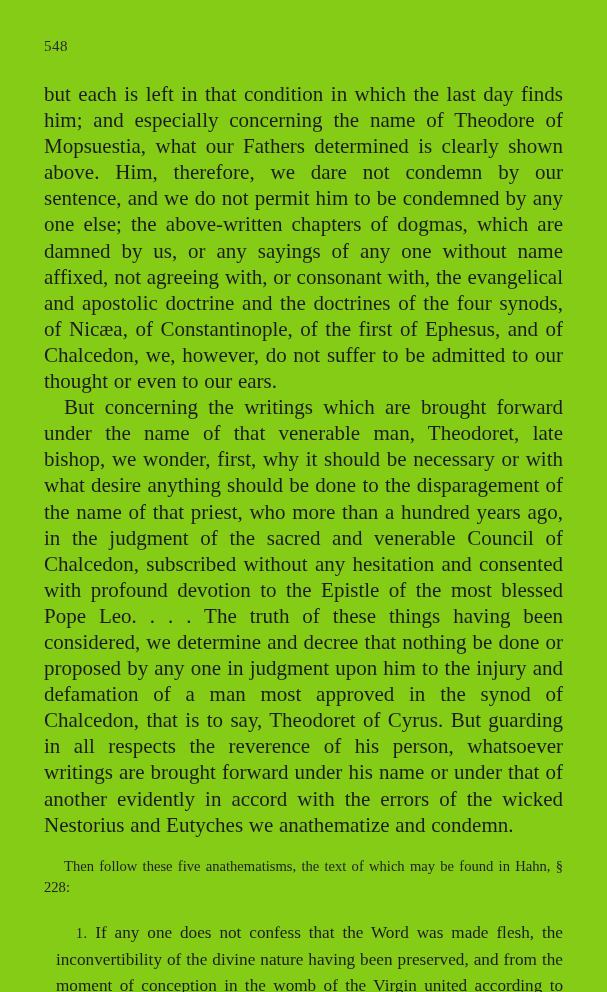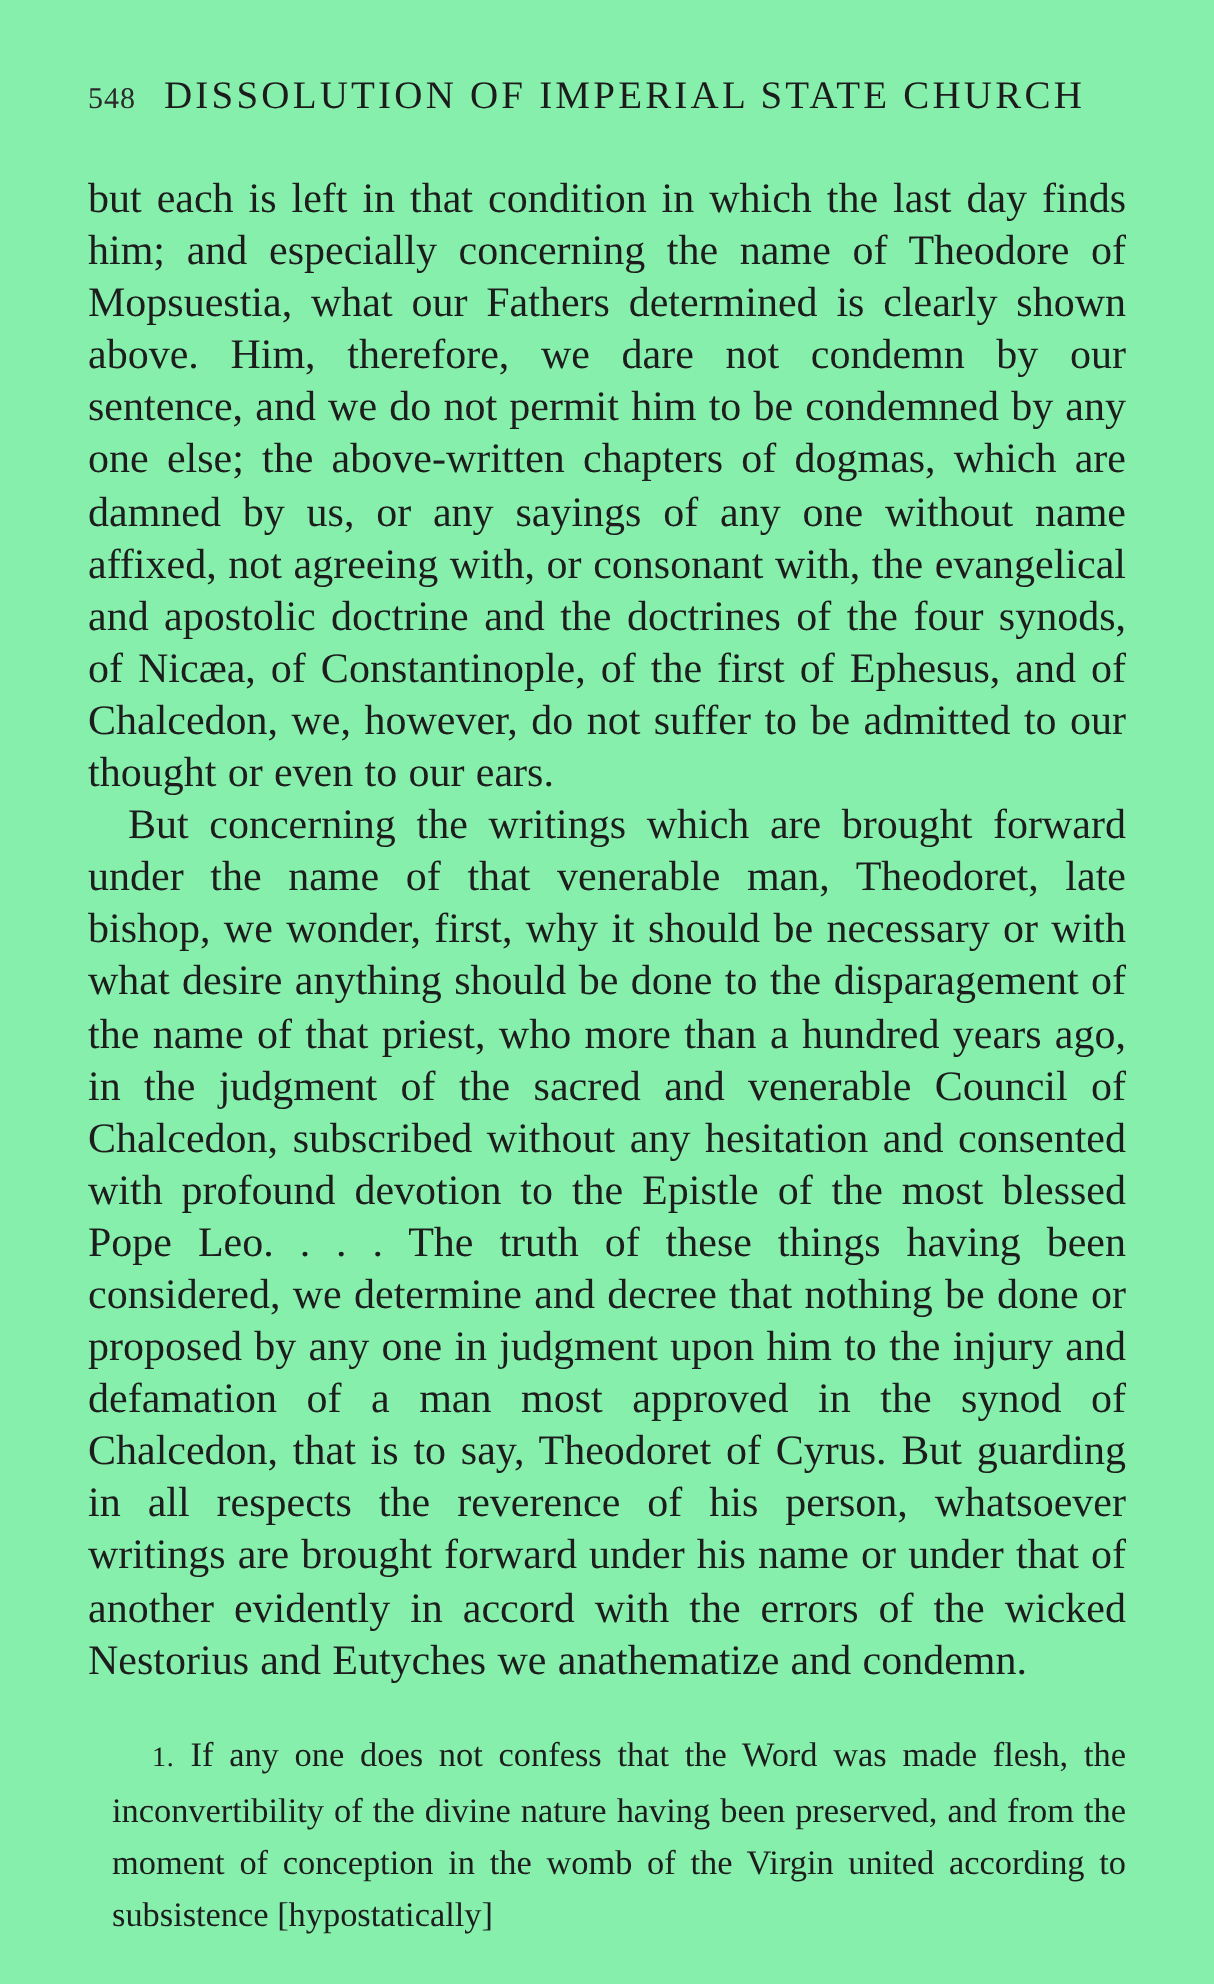--- a/index.html
+++ b/index.html
@@ -13,21 +13,21 @@
     font-family: "Liberation Serif", serif;
     color: #1a1a1a;
     overflow: hidden;
   }
   .page {
     position: relative;
     width: 607px;
     height: 992px;
     box-sizing: border-box;
     padding: 38px 44px 0 44px;
-    background: #86efac;
+    background: #84cc16;
   }
   .running-head {
     display: flex;
     align-items: baseline;
     gap: 14px;
     margin: 0 0 26px 0;
     white-space: nowrap;
   }
   .folio {
     font-size: 15px;
@@ -75,23 +75,23 @@
     letter-spacing: 0.4px;
   }
 </style>
 </head>
 <body>
 
 <div class="page">
 
   <div class="running-head">
     <span class="folio">548</span>
-    <span class="head-title">DISSOLUTION OF IMPERIAL STATE CHURCH</span>
   </div>
 
   <p class="body">but each is left in that condition in which the last day finds him; and especially concerning the name of Theodore of Mopsuestia, what our Fathers determined is clearly shown above. Him, therefore, we dare not condemn by our sentence, and we do not permit him to be condemned by any one else; the above-written chapters of dogmas, which are damned by us, or any sayings of any one without name affixed, not agreeing with, or consonant with, the evangelical and apostolic doctrine and the doctrines of the four synods, of Nicæa, of Constantinople, of the first of Ephesus, and of Chalcedon, we, however, do not suffer to be admitted to our thought or even to our ears.</p>
 
   <p class="body indent">But concerning the writings which are brought forward under the name of that venerable man, Theodoret, late bishop, we wonder, first, why it should be necessary or with what desire anything should be done to the disparagement of the name of that priest, who more than a hundred years ago, in the judgment of the sacred and venerable Council of Chalcedon, subscribed without any hesitation and consented with profound devotion to the Epistle of the most blessed Pope Leo. . . . The truth of these things having been considered, we determine and decree that nothing be done or proposed by any one in judgment upon him to the injury and defamation of a man most approved in the synod of Chalcedon, that is to say, Theodoret of Cyrus. But guarding in all respects the reverence of his person, whatsoever writings are brought forward under his name or under that of another evidently in accord with the errors of the wicked Nestorius and Eutyches we anathematize and condemn.</p>
 
+  <p class="note">Then follow these five anathematisms, the text of which may be found in Hahn, § 228:</p>
 
   <p class="numbered"><span class="smallnum">1.</span> <span>If any one does not confess that the Word was made flesh, the inconvertibility of the divine nature having been preserved, and from the moment of conception in the womb of the Virgin united according to subsistence [hypostatically]</span></p>
 
 </div>
 
 </body></html>

